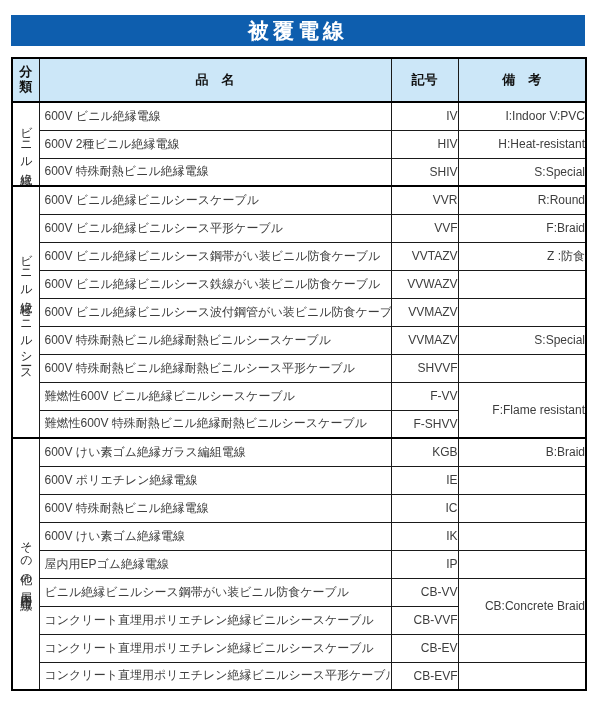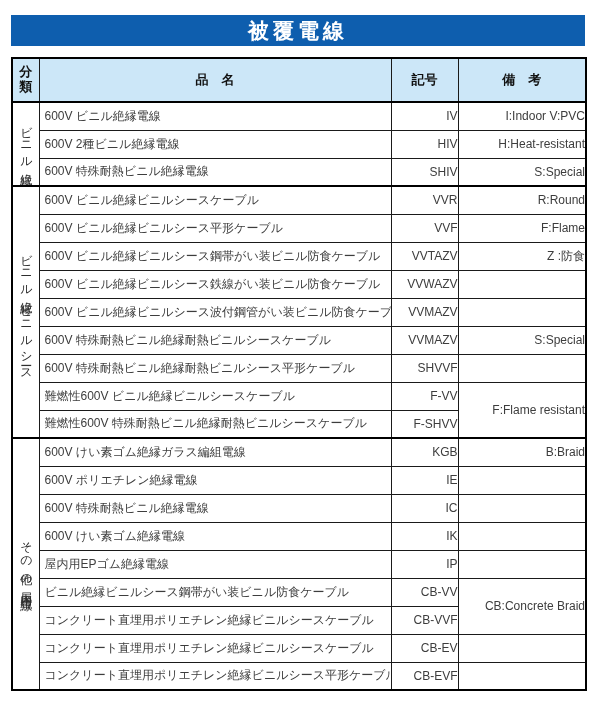--- a/index.html
+++ b/index.html
@@ -122,21 +122,21 @@
         </tr>
         <tr class="group-start">
           <td class="group-cell" rowspan="9"><span class="vertical-text">ビニル絶縁ビニルシース</span></td>
           <td class="name-cell">600V ビニル絶縁ビニルシースケーブル</td>
           <td class="symbol-cell">VVR</td>
           <td class="remark-cell">R:Round</td>
         </tr>
         <tr>
           <td class="name-cell">600V ビニル絶縁ビニルシース平形ケーブル</td>
           <td class="symbol-cell">VVF</td>
-          <td class="remark-cell">F:Flame</td>
+          <td class="remark-cell">F:Braid</td>
         </tr>
         <tr>
           <td class="name-cell">600V ビニル絶縁ビニルシース鋼帯がい装ビニル防食ケーブル</td>
           <td class="symbol-cell">VVTAZV</td>
           <td class="remark-cell">Z :防食</td>
         </tr>
         <tr>
           <td class="name-cell">600V ビニル絶縁ビニルシース鉄線がい装ビニル防食ケーブル</td>
           <td class="symbol-cell">VVWAZV</td>
           <td class="remark-cell"></td>

